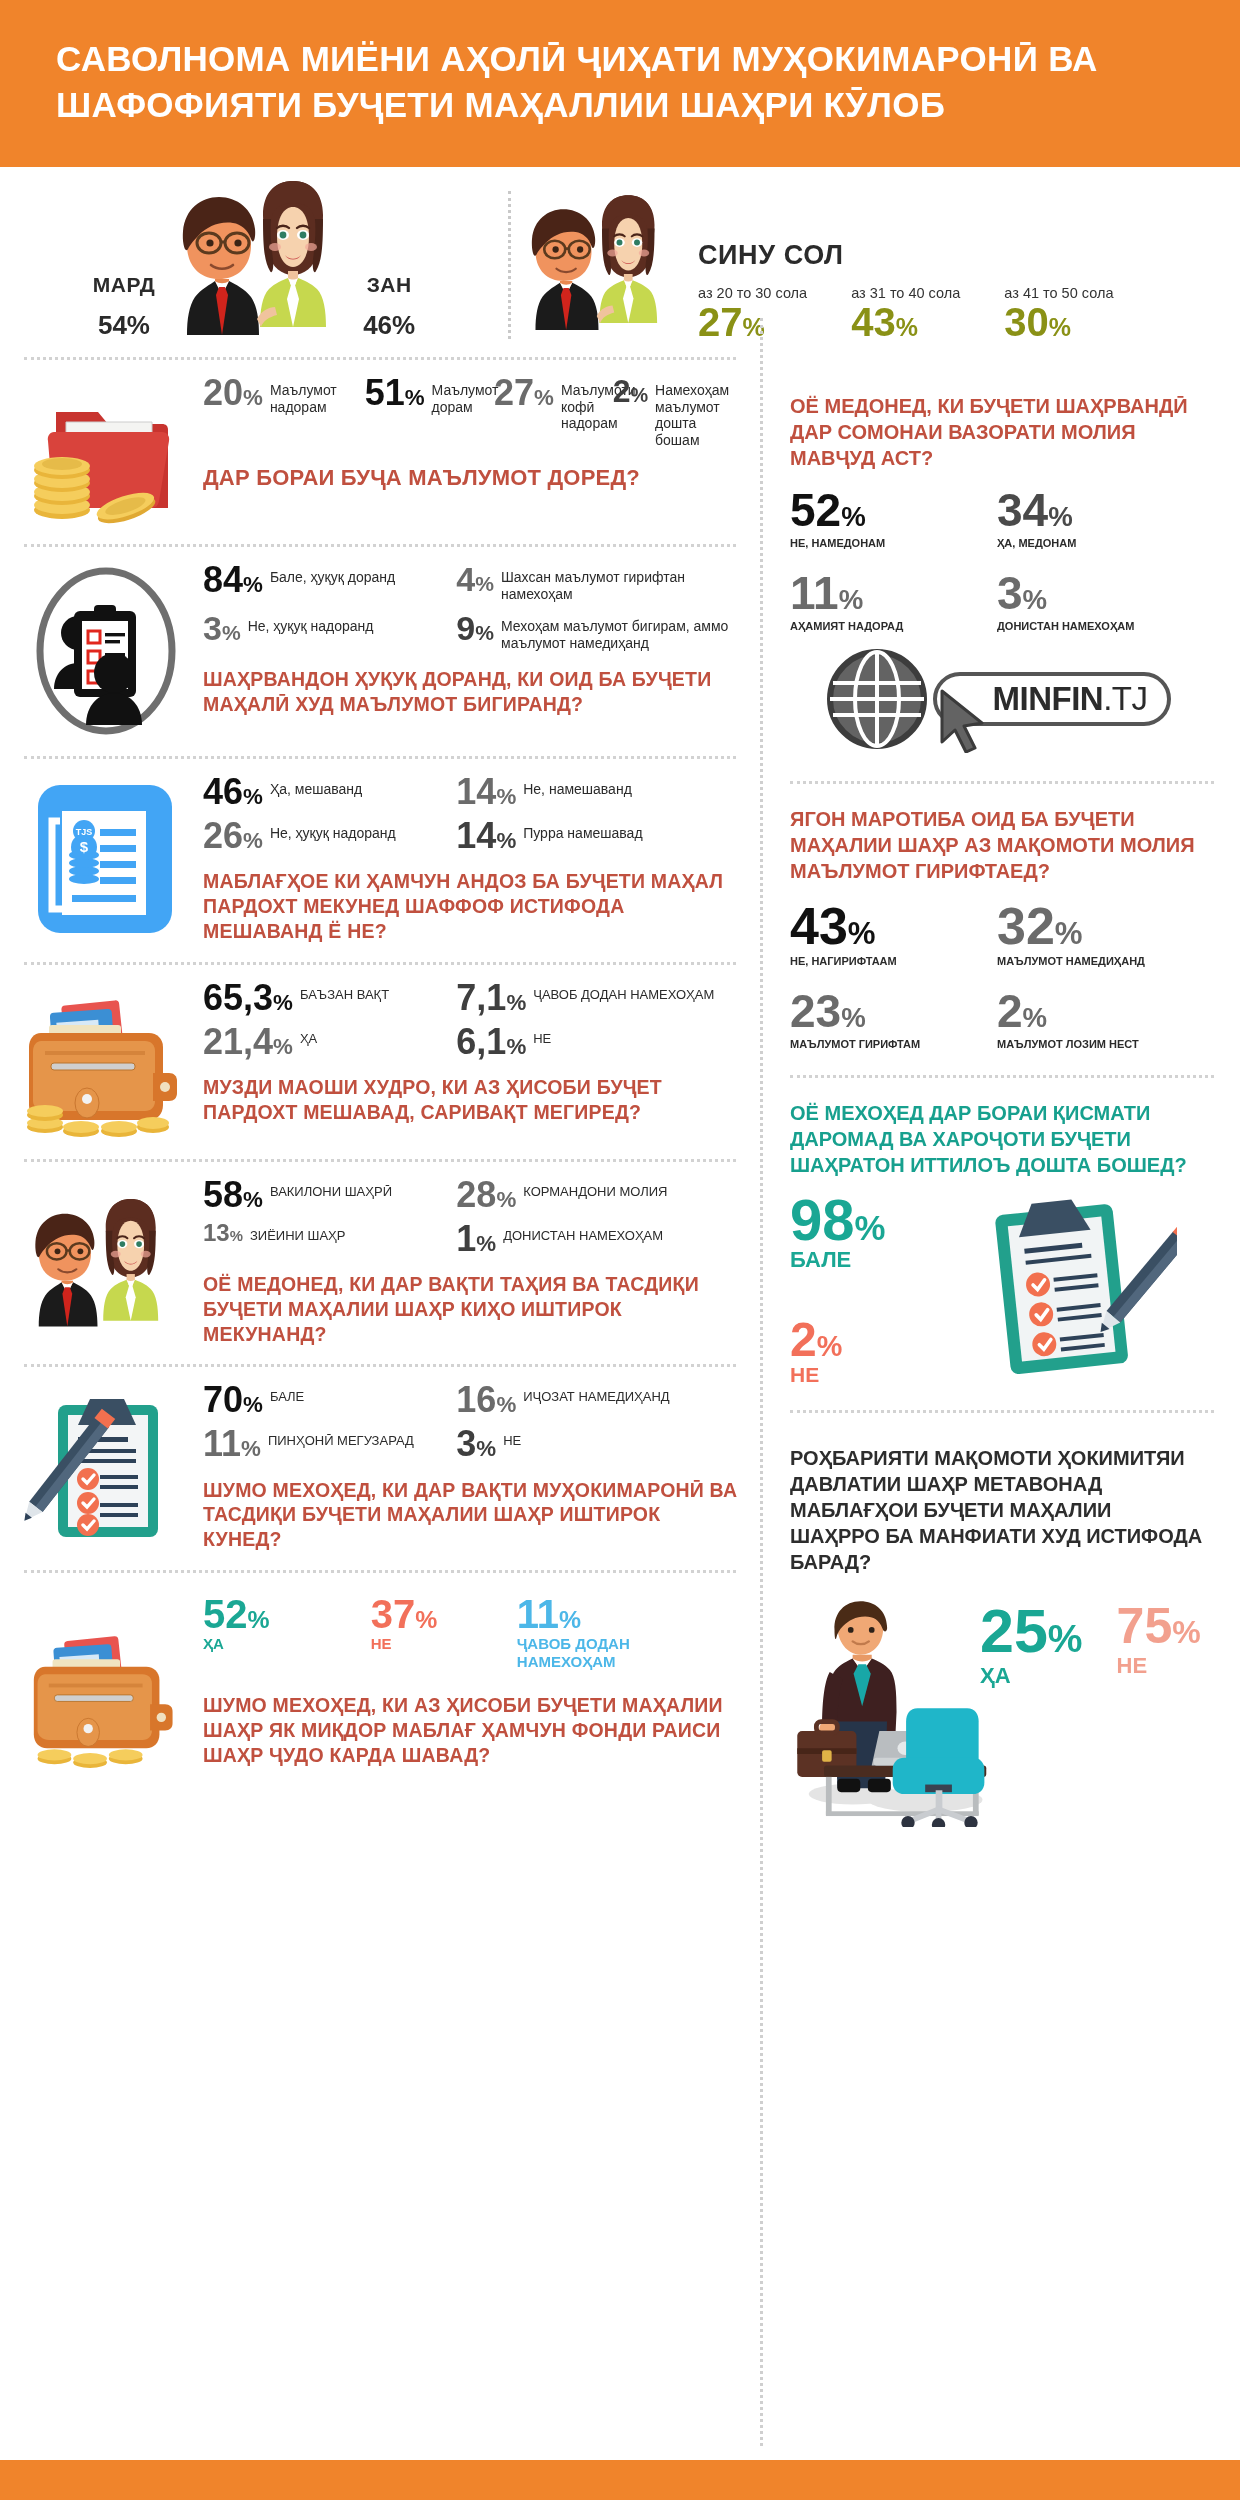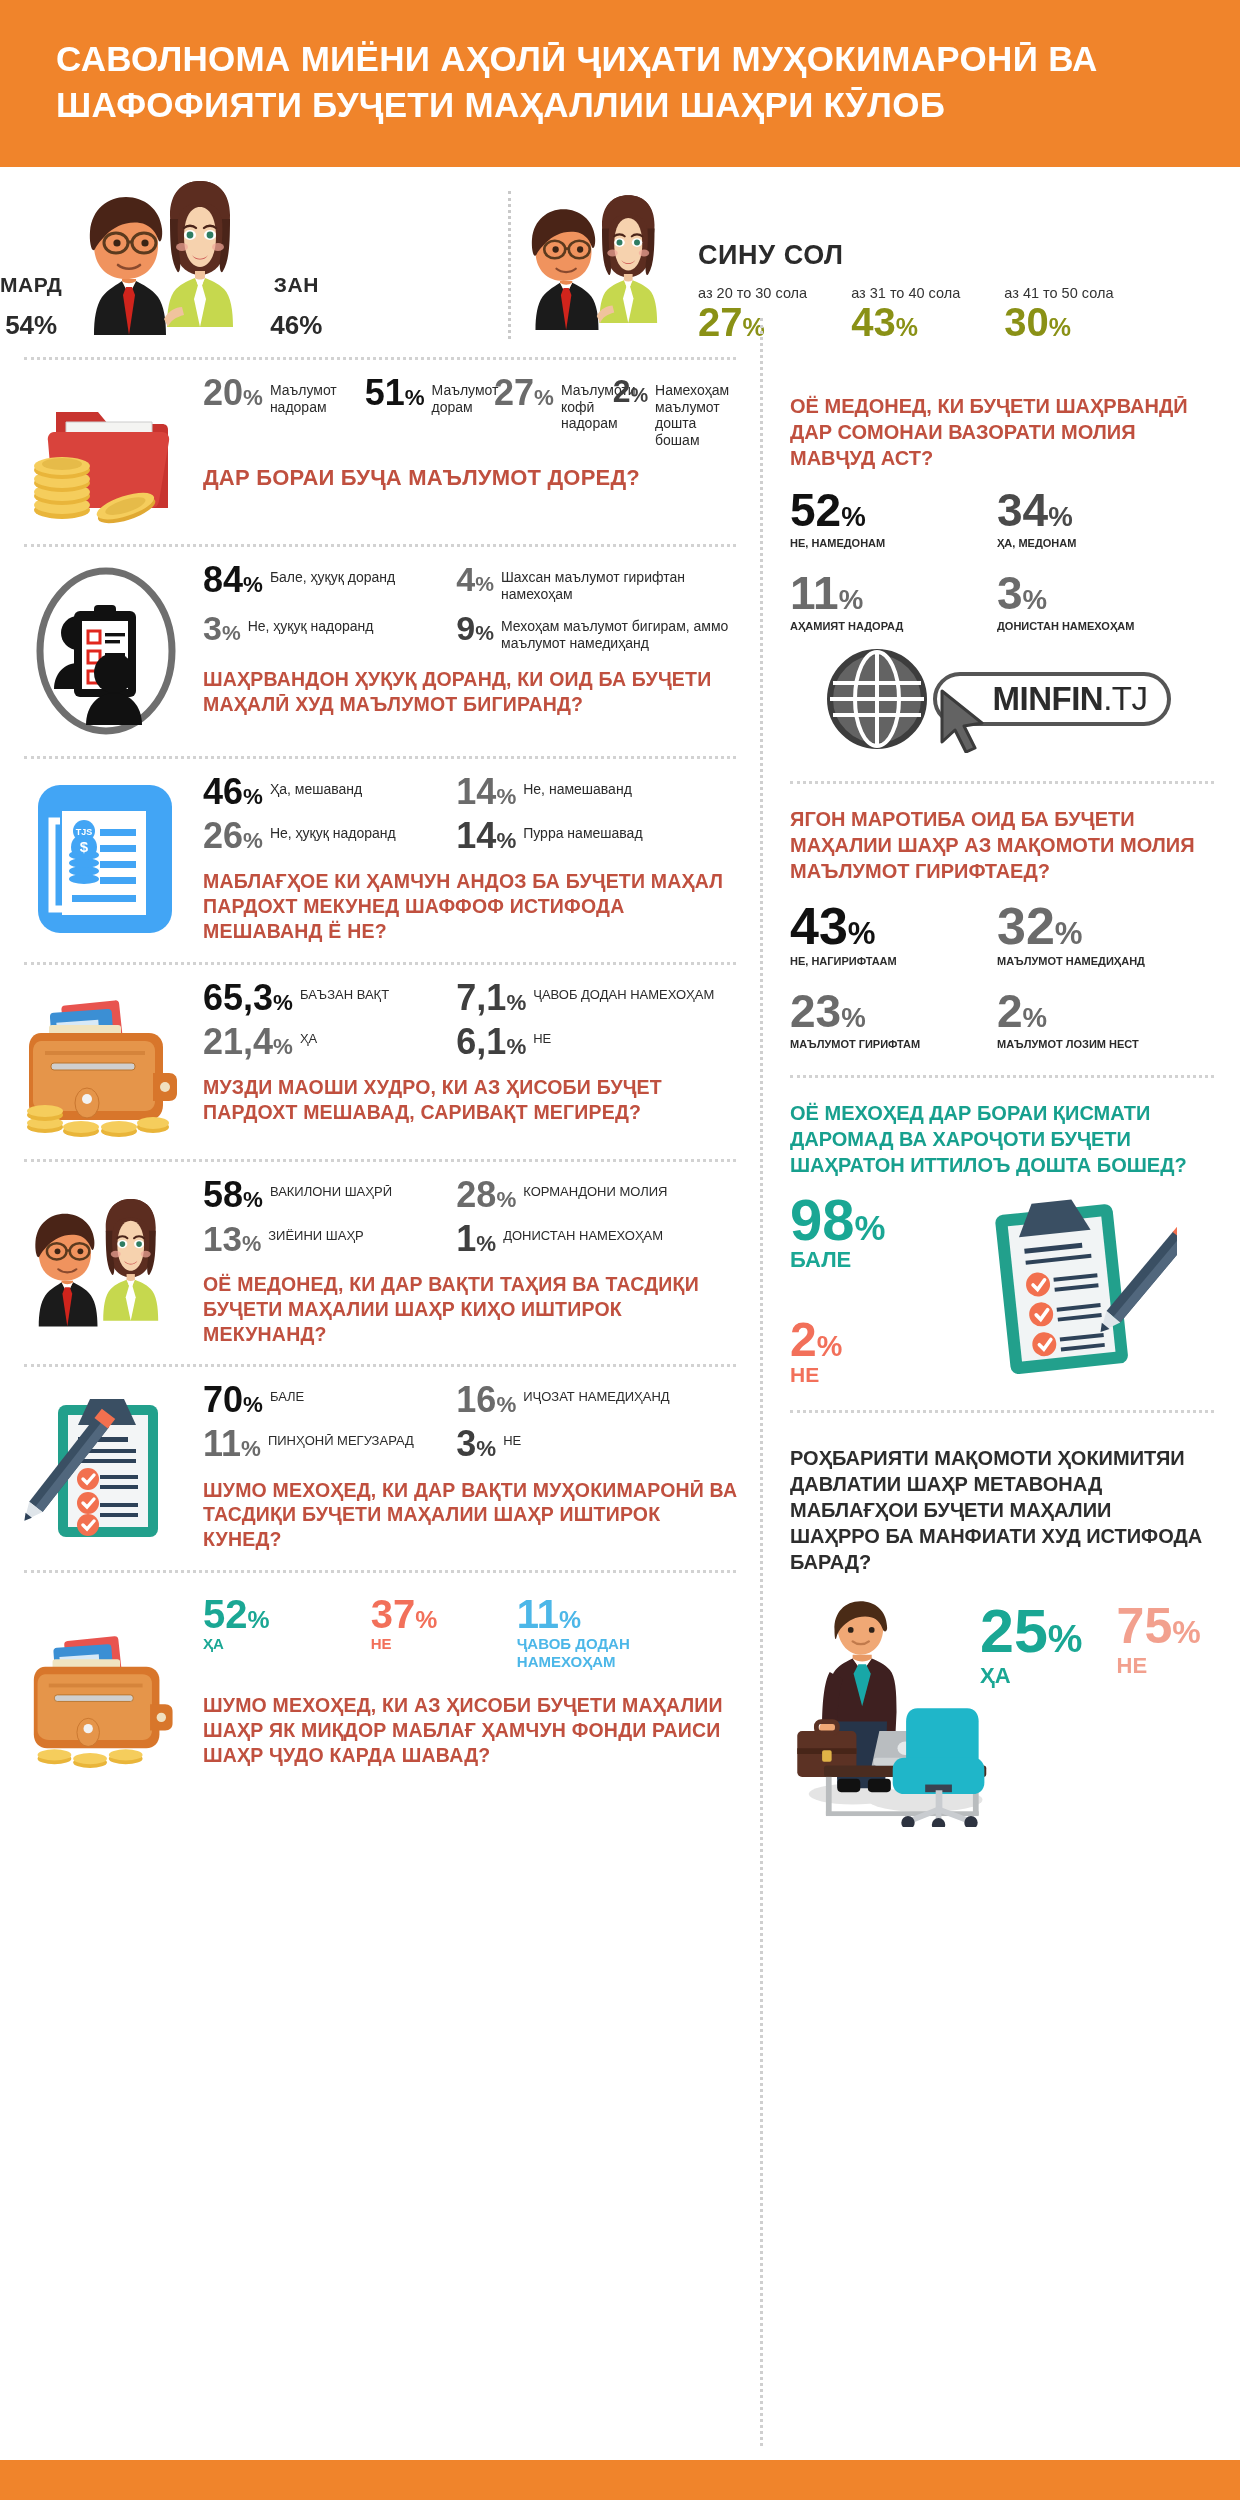--- a/index.html
+++ b/index.html
@@ -16,21 +16,21 @@
   .header {
     background:#f0842b; width:100%; padding:36px 56px 40px 56px;
   }
   .header h1 {
     color:#fff; font-size:35px; line-height:1.30; font-weight:bold;
     letter-spacing:0.3px; text-transform:uppercase;
   }
 
   
   .demo { display:flex; height:190px; padding:14px 0 10px 0; }
-  .demo-gender { width:508px; display:flex; align-items:flex-end; justify-content:flex-start; gap:4px; position:relative;}
+  .demo-gender { width:508px; display:flex; align-items:flex-end; justify-content:center; gap:4px; position:relative;}
   .demo-sep { width:1px; border-left:3px dotted #c9c9c9; margin:10px 0 8px 0; }
   .demo-age { flex:1; display:flex; align-items:flex-end; }
 
   .gender-label { text-align:center; padding-bottom:6px; }
   .gender-label .lbl { font-size:21px; font-weight:bold; letter-spacing:0.5px; }
   .gender-label .val { font-size:42px; font-weight:bold; line-height:1; margin-top:2px;}
   .gender-label .val span { font-size:26px; }
 
   .people { display:flex; align-items:flex-end; }
 
@@ -470,21 +470,21 @@
           <div class="stats">
             <div class="stat" style="width:47%">
               <div class="num" style="font-size:36px;color:#111"><span>58</span><small>%</small></div>
               <div class="cap" style="text-transform:uppercase;font-size:13px">ВАКИЛОНИ ШАҲРӢ</div>
             </div>
             <div class="stat" style="width:53%">
               <div class="num" style="font-size:36px;color:#6b6b6b"><span>28</span><small>%</small></div>
               <div class="cap" style="text-transform:uppercase;font-size:13px">КОРМАНДОНИ МОЛИЯ</div>
             </div>
             <div class="stat" style="width:47%">
-              <div class="num" style="font-size:35px;color:#6b6b6b"><span>13</span><small>%</small></div>
+              <div class="num" style="font-size:24px;color:#6b6b6b"><span>13</span><small>%</small></div>
               <div class="cap" style="text-transform:uppercase;font-size:13px">ЗИЁИНИ ШАҲР</div>
             </div>
             <div class="stat" style="width:53%">
               <div class="num" style="font-size:36px;color:#3f3f3f"><span>1</span><small>%</small></div>
               <div class="cap" style="text-transform:uppercase;font-size:13px">ДОНИСТАН НАМЕХОҲАМ</div>
             </div>
           </div>
           <div class="q">ОЁ МЕДОНЕД, КИ ДАР ВАҚТИ ТАҲИЯ ВА ТАСДИҚИ БУҶЕТИ МАҲАЛИИ ШАҲР КИҲО ИШТИРОК МЕКУНАНД?</div>
         </div>
       </div>

